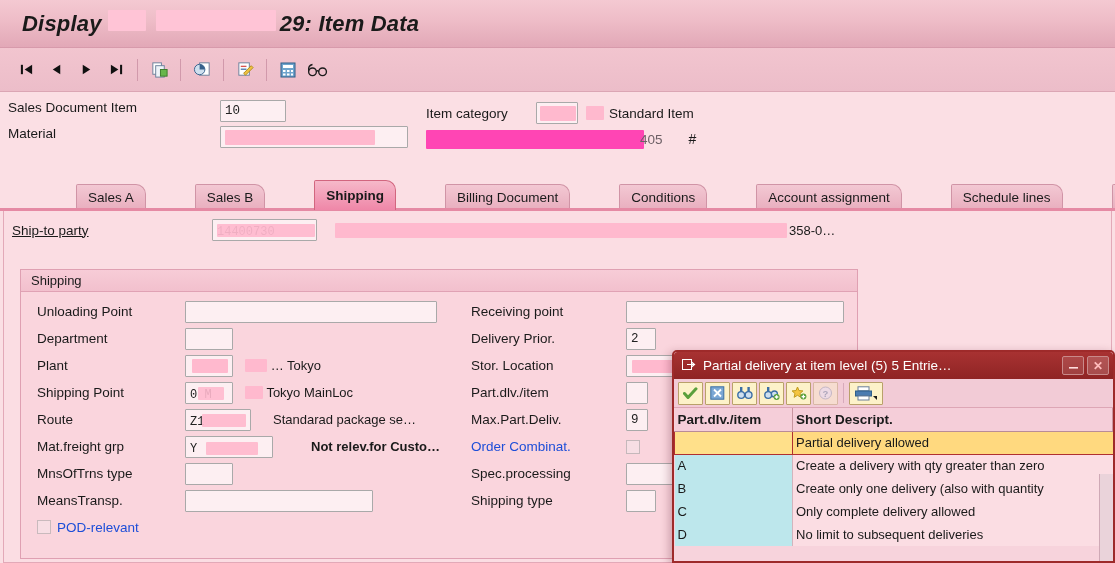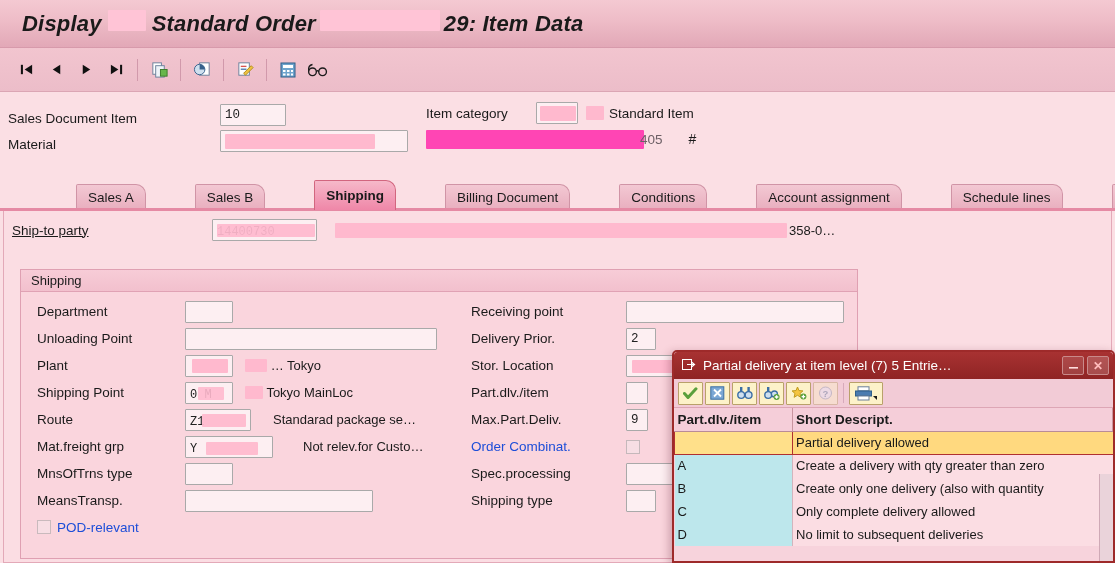--- a/index.html
+++ b/index.html
@@ -40,21 +40,21 @@
     padding-left:12px;
   }
   .tbtn{
     width:28px; height:28px; display:flex; align-items:center; justify-content:center;
     cursor:pointer; font-size:15px; color:#1b1b1b;
   }
   .tsep{ width:1px; height:22px; background:#d199ab; margin:0 5px; }
 
   
   .hdr{ padding:8px 0 4px 8px; position:relative; height:68px; }
-  .hrow{ display:flex; align-items:flex-end; height:26px; }
+  .hrow{ display:flex; align-items:flex-start; height:26px; }
   .hlabel{ width:212px; font-size:13.5px; }
   .inp{
     background:#fdeff2; border:1px solid #a9a9a9;
     height:22px; line-height:20px; padding:0 4px;
     font-family:"Liberation Mono", monospace; font-size:12.5px;
     color:#222; border-radius:1px;
   }
   .redact{ background:#ffb9ce; color:transparent; display:inline-block; border-radius:1px; }
   .redact-strong{ background:#ff45b4; color:transparent; display:inline-block; border-radius:1px;}
 
@@ -169,21 +169,20 @@
     border-left:1px solid #cfa9b6;
   }
 </style>
 </head>
 <body>
 
 <div class="titlebar">
   <div class="title">
     <span>Display</span>
     <span class="redact-t" style="width:38px;margin:0 6px;">  </span>
-    <span>Standard Order</span>
     <span class="redact-t" style="width:120px;margin:0 4px;">            </span>
     <span>29: Item Data</span>
   </div>
 </div>
 
 <div class="toolbar">
   <div class="tbtn">
     <svg width="15" height="15" viewBox="0 0 16 16">
         <rect x="2" y="3" width="2.2" height="10" fill="#111"></rect>
         <path d="M14 3 L6 8 L14 13 Z" fill="#111"></path>
@@ -309,26 +308,26 @@
       <span class="redact" style="width:452px;height:15px;">                                                    </span>
       <span style="margin-left:2px;">358-0…</span>
     </div>
   </div>
 
   <div class="group">
     <div class="group-hd">Shipping</div>
     <div class="gbody">
 
       <div class="frow">
+        <div class="flabel">Unloading Point</div>
+        <div class="inp" style="width:252px;"></div>
+      </div>
+      <div class="frow">
         <div class="flabel">Department</div>
         <div class="inp" style="width:48px;"></div>
-      </div>
-      <div class="frow">
-        <div class="flabel">Unloading Point</div>
-        <div class="inp" style="width:252px;"></div>
       </div>
       <div class="frow">
         <div class="flabel">Plant</div>
         <div class="inp" style="width:48px;position:relative;overflow:hidden;">
           <span class="redact" style="width:36px;height:14px;position:absolute;left:6px;top:3px;"></span>
         </div>
         <div class="fdesc">
           <span class="redact" style="width:22px;height:13px;display:inline-block;vertical-align:-2px;"></span>
           <span>… Tokyo</span>
         </div>
@@ -351,21 +350,21 @@
           <span class="redact" style="width:44px;height:13px;position:absolute;left:16px;top:4px;opacity:.95;"></span>
         </div>
         <div class="fdesc" style="margin-left:22px;">Standarad package se…</div>
       </div>
       <div class="frow">
         <div class="flabel">Mat.freight grp</div>
         <div class="inp" style="width:88px;position:relative;overflow:hidden;">
           <span style="position:absolute;left:4px;top:2px;font-family:'Liberation Mono',monospace;font-size:12px;">Y   </span>
           <span class="redact" style="width:52px;height:13px;position:absolute;left:20px;top:5px;opacity:.95;"></span>
         </div>
-        <div class="fdesc" style="margin-left:30px;">Not relev.for Custo…</div>
+        <div class="fdesc" style="margin-left:38px;font-weight:bold;">Not relev.for Custo…</div>
       </div>
       <div class="frow">
         <div class="flabel">MnsOfTrns type</div>
         <div class="inp" style="width:48px;"></div>
       </div>
       <div class="frow">
         <div class="flabel">MeansTransp.</div>
         <div class="inp" style="width:188px;"></div>
       </div>
       <div class="chkrow">
@@ -415,21 +414,21 @@
 </div>
 
 <div class="dialog">
   <div class="dlg-title">
     <span>
       <svg width="14" height="13" viewBox="0 0 14 13">
           <rect x="0.5" y="1.5" width="9" height="10" fill="none" stroke="#fff"></rect>
           <path d="M5 6.5 H12 M9.5 4 L12.5 6.5 L9.5 9" fill="none" stroke="#fff" stroke-width="1.2"></path>
         </svg>
     </span>
-    <span class="cap">Partial delivery at item level (7)</span>
+    <span class="cap">Partial delivery at item level (5)</span>
     <span class="entries">5 Entrie…</span>
     <span class="dlg-btns">
       <span class="dbtn">
         <svg width="11" height="9" viewBox="0 0 11 9">
             <rect x="1" y="6" width="9" height="1.6" fill="#ffdede"></rect>
           </svg>
       </span>
       <span class="dbtn close">✕</span>
     </span>
   </div>

